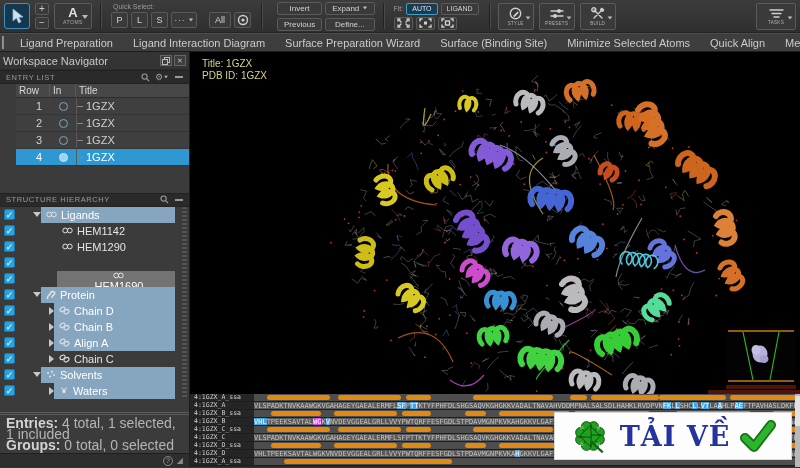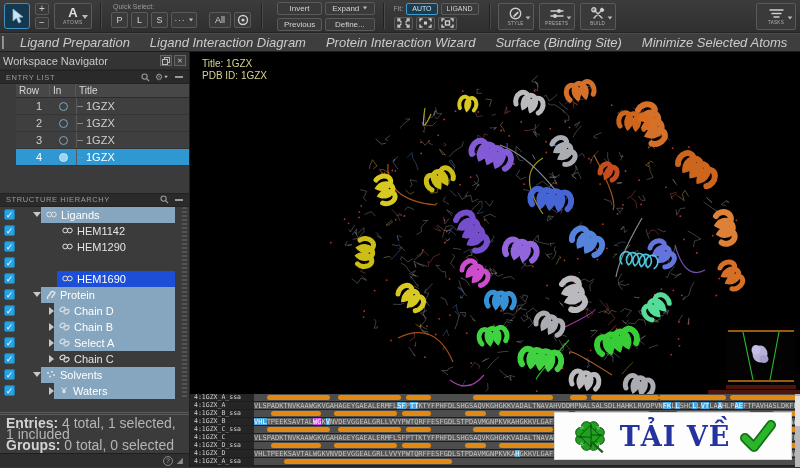--- a/index.html
+++ b/index.html
@@ -37,21 +37,21 @@
   .bigbtn { width:36px; height:27px; position:relative; flex-direction:column; gap:1px; background:#3a3a3a; }
   .bigbtn .sm { font-size:4.5px; color:#b5b5b5; letter-spacing:.3px; }
   .bigbtn .caret-dn { position:absolute; right:2px; top:12px; transform:scale(.8); }
   .spacer { flex:1; }
   .icon-line { stroke:#cfcfcf; stroke-width:1.4; fill:none; stroke-linecap:round; }
 
   
   .tabbar { height:19px; background:#3e3e3e; border-top:1px solid #4c4c4c; border-bottom:1px solid #1c1c1c;
             display:flex; align-items:center; }
   .tabgrip { width:3px; height:13px; border-left:1px solid #999; border-right:1px solid #888; margin:0 6px 0 2px; }
-  .tab { font-size:13px; color:#cbcbcb; padding:0 10px; white-space:nowrap; cursor:default;font-style:italic; }
+  .tab { font-size:11px; color:#cbcbcb; padding:0 10px; white-space:nowrap; cursor:default; }
 
   
   .main { position:relative; height:415px; display:flex; }
 
   
   .left-panel { width:190px; background:#3b3b3b; border-right:1px solid #1e1e1e; display:flex; flex-direction:column; }
   .panel-title { height:18px; background:#343434; display:flex; align-items:center; padding:0 3px;
                  border-bottom:1px solid #2a2a2a; }
   .panel-title .t { font-size:11px; color:#c9c9c9; flex:1; }
   .winbtn { width:12px; height:11px; border:1px solid #666; background:#3e3e3e; color:#bbb; font-size:7px;
@@ -80,21 +80,21 @@
 
   .tree { position:relative; }
   .trow { height:16px; display:flex; align-items:center; position:relative; }
   .cb { width:11px; height:11px; background:#2aa2e0; border:1px solid #1a78ae; border-radius:2px; margin-left:4px;
         color:#fff; font-size:9px; line-height:10px; text-align:center; flex:none; }
   .caret { width:0; height:0; flex:none; }
   .caret.down { border-left:4px solid transparent; border-right:4px solid transparent; border-top:5px solid #c8c8c8; }
   .caret.right { border-top:4px solid transparent; border-bottom:4px solid transparent; border-left:5px solid #c8c8c8; }
   .hlwrap { display:flex; align-items:center; height:16px; flex:1; margin-right:14px; padding-left:2px; }
   .hlwrap.muted { background:#86a5bf; }
-  .hlwrap.bright { background:#1d4ed8; }
+  .hlwrap.bright { background:#737373;flex-direction:column; }
   .tlabel { font-size:11px; color:#e4e4e4; margin-left:4px; white-space:nowrap; }
   .hlwrap.muted .tlabel, .hlwrap.bright .tlabel { color:#fff; }
   .tree-scroll { position:absolute; right:2px; top:0; bottom:0; width:5px; background:#2e2e2e;
                  background-image:repeating-linear-gradient(#555 0 2px, #383838 2px 4px); border-radius:2px; }
 
   .nav-status { border-top:3px double #5c5c5c; padding:3px 6px 2px; font-size:14px; color:#b5b5b5; line-height:11px; }
   .nav-status b { color:#d2d2d2; }
   .panel-bottom { height:14px; background:#2e2e2e; border-top:1px solid #1f1f1f; display:flex; align-items:center;
                   justify-content:flex-end; padding:0 6px; gap:4px; }
   .qmark { width:10px; height:10px; border:1px solid #8a8a8a; border-radius:50%; color:#aaa; font-size:7px;
@@ -252,21 +252,21 @@
       <span class="sm">TASKS</span>
       <span class="caret-dn"></span>
     </div>
   </div>
 
   <div class="tabbar">
     <div class="tabgrip"></div>
     <div id="tabs" style="display:flex">
         <span class="tab">Ligand Preparation</span>
         <span class="tab">Ligand Interaction Diagram</span>
-        <span class="tab">Protein Interaction Wizard</span>
+        <span class="tab">Surface Preparation Wizard</span>
         <span class="tab">Surface (Binding Site)</span>
         <span class="tab">Minimize Selected Atoms</span>
         <span class="tab">Quick Align</span>
         <span class="tab">Measure</span>
       </div>
   </div>
 
   <div class="main">
 
     <div class="left-panel">
@@ -452,21 +452,21 @@
             <span class="cb">✓</span>
             <span style="width:34px;flex:none"></span>
             <span class="caret right"></span>
             <span class="hlwrap muted">
               <span style="display:inline-flex;margin-left:3px">
                 <svg width="11" height="9" viewBox="0 0 11 9">
                   <ellipse cx="3.5" cy="3.3" rx="2.7" ry="1.9" fill="none" stroke="#e2e2e2" stroke-width="1.1" transform="rotate(-35 3.5 3.3)"></ellipse>
                   <ellipse cx="7.5" cy="5.7" rx="2.7" ry="1.9" fill="none" stroke="#e2e2e2" stroke-width="1.1" transform="rotate(-35 7.5 5.7)"></ellipse>
                 </svg>
               </span>
-              <span class="tlabel">Select A</span>
+              <span class="tlabel">Align A</span>
             </span>
           </div>
           <div class="trow">
             <span class="cb">✓</span>
             <span style="width:34px;flex:none"></span>
             <span class="caret right"></span>
             <span class="hlwrap ">
               <span style="display:inline-flex;margin-left:3px">
                 <svg width="11" height="9" viewBox="0 0 11 9">
                   <ellipse cx="3.5" cy="3.3" rx="2.7" ry="1.9" fill="none" stroke="#e2e2e2" stroke-width="1.1" transform="rotate(-35 3.5 3.3)"></ellipse>

